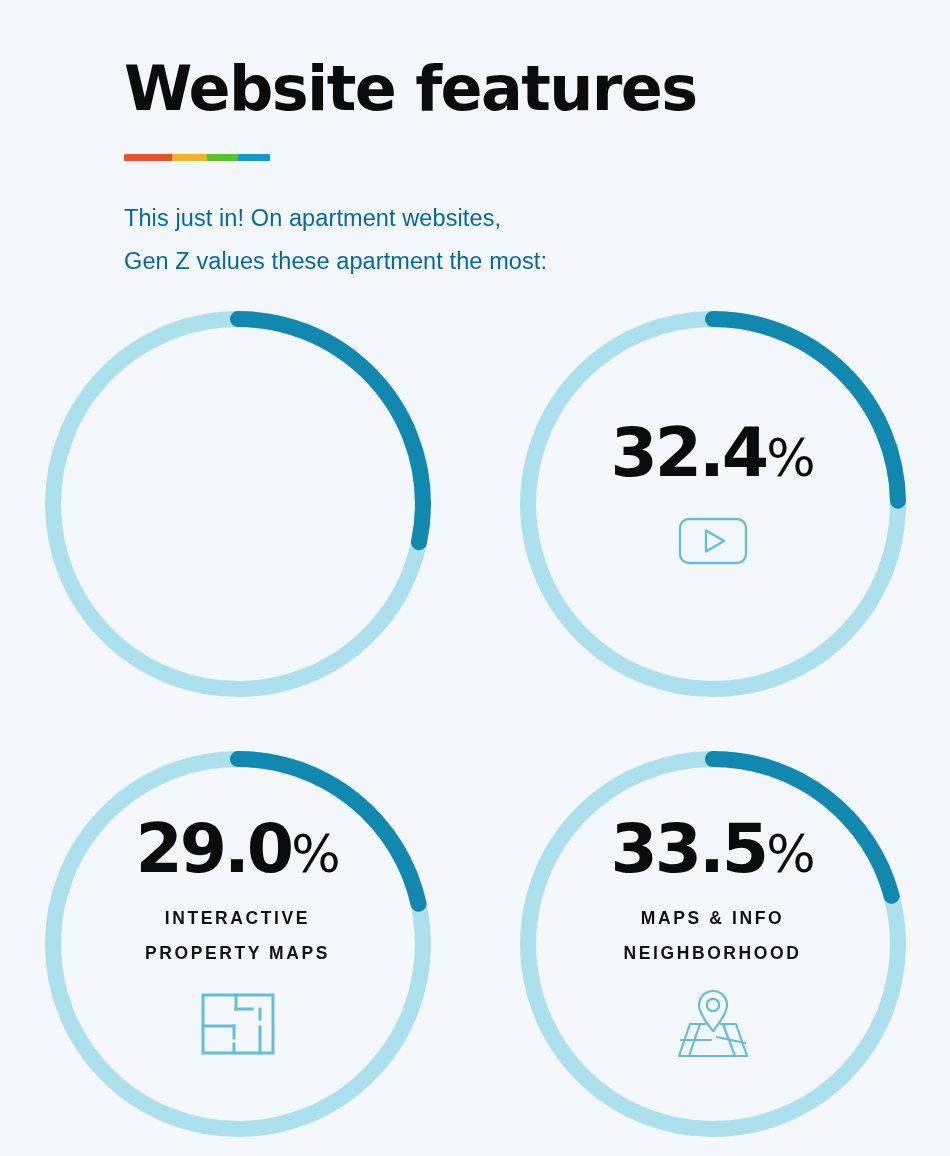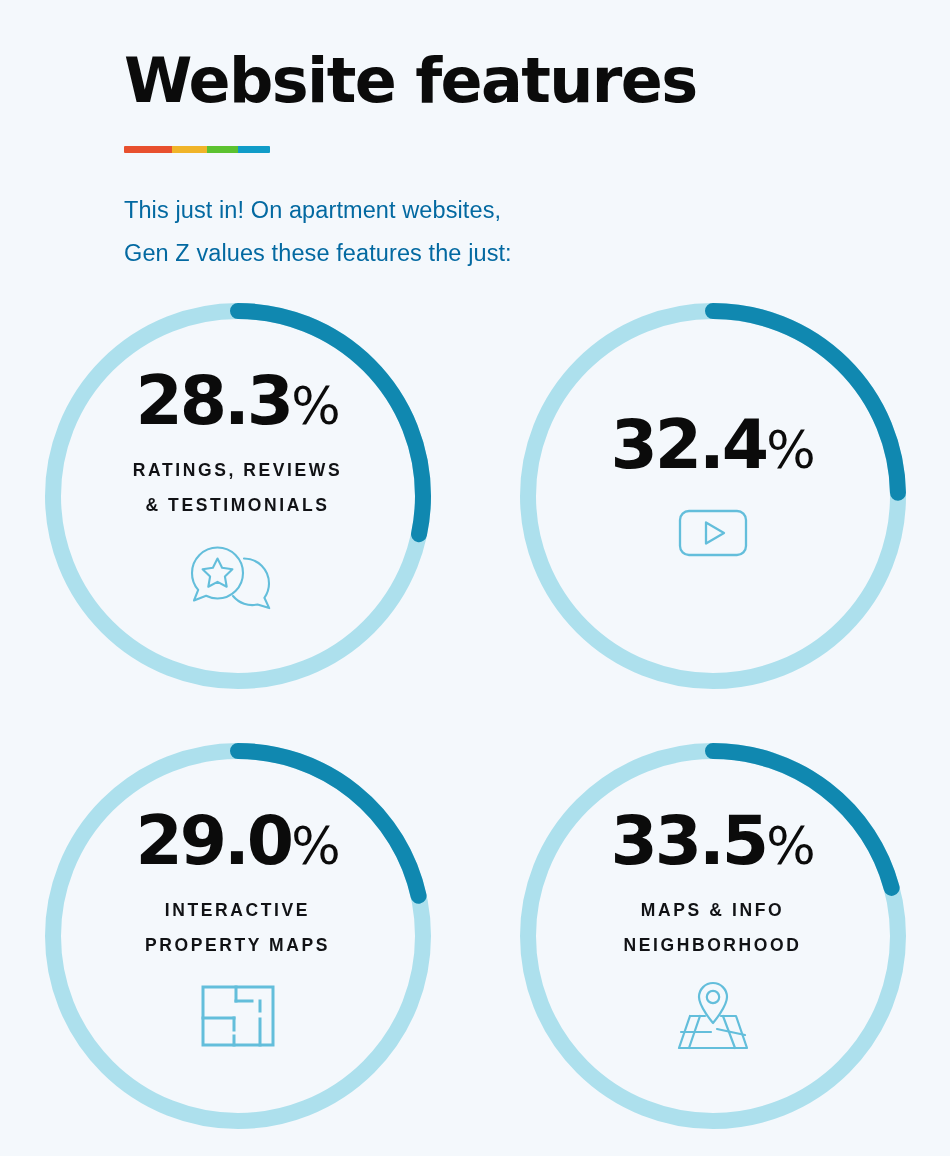--- a/index.html
+++ b/index.html
@@ -11,20 +11,21 @@
     background:#f4f8fc;
     font-family:"Liberation Sans", sans-serif;
     overflow:hidden;
   }
 
   .page {
     position:relative;
     width:950px;
     height:1007px;
     background:#f4f8fc;
+    margin-top:8px;
   }
 
   
   .header {
     position:absolute;
     left:124px;
     top:48px;
     width:760px;
   }
 
@@ -145,48 +146,31 @@
 
     <div class="divider">
       <span class="seg-0" style="background: rgb(232, 80, 46);"></span>
       <span class="seg-1" style="background: rgb(240, 180, 41);"></span>
       <span class="seg-2" style="background: rgb(92, 194, 48);"></span>
       <span class="seg-3" style="background: rgb(16, 156, 200);"></span>
     </div>
 
     <div class="subtitle">
       <div>This just in! On apartment websites,</div>
-      <div>Gen Z values these features the just:</div>
+      <div>Gen Z values these apartment the most:</div>
     </div>
   </div>
 
   <div class="grid">
 
     <div class="gauge">
       <svg class="ring" viewBox="0 0 390 392">
         <circle class="ring-track" cx="195" cy="196" r="185" fill="none" stroke-width="16" stroke-linecap="round" stroke="#ade0ed"></circle>
         <circle class="ring-arc" cx="195" cy="196" r="185" fill="none" stroke-width="16" stroke-linecap="round" transform="rotate(-90 195 196)" stroke="#1088b0" stroke-dasharray="328.9561667573872 833.4331150708362"></circle>
       </svg>
-      <div class="gauge-content">
-        <div class="gauge-value"><span>28.3</span><span class="pct">%</span></div>
-        <div class="gauge-label">
-          <div>RATINGS, REVIEWS</div>
-          <div>&amp; TESTIMONIALS</div>
-        </div>
-        <div class="gauge-icon">
-          <svg width="98" height="72" viewBox="0 0 98 72" fill="none" stroke="#63bedb" stroke-width="2.1" stroke-linecap="round" stroke-linejoin="round">
-
-            <path d="M55 18.5a25 25 0 0 1 25 25 24.3 24.3 0 0 1-4.6 14.3l4.8 10.3-11.6-3.6A25 25 0 0 1 44 56" stroke="#63bedb"></path>
-
-            <path d="M28.5 7.5A25.5 25.5 0 0 1 54 33a25.5 25.5 0 0 1-25.5 25.5 25.2 25.2 0 0 1-11.4-2.7L5 60.5l4.2-10.6A25.3 25.3 0 0 1 3 33 25.5 25.5 0 0 1 28.5 7.5Z" stroke="#63bedb"></path>
-
-            <path d="m28.5 18.5 4.6 9.3 10.3 1.5-7.5 7.2 1.8 10.2-9.2-4.8-9.2 4.8 1.8-10.2-7.5-7.2 10.3-1.5Z" stroke="#63bedb"></path>
-          </svg>
-        </div>
-      </div>
     </div>
 
     <div class="gauge">
       <svg class="ring" viewBox="0 0 390 392">
         <circle class="ring-track" cx="195" cy="196" r="185" fill="none" stroke-width="16" stroke-linecap="round" stroke="#ade0ed"></circle>
         <circle class="ring-arc" cx="195" cy="196" r="185" fill="none" stroke-width="16" stroke-linecap="round" transform="rotate(-90 195 196)" stroke="#1088b0" stroke-dasharray="287.11015261157115 875.2791292166522"></circle>
       </svg>
       <div class="gauge-content">
         <div class="gauge-value"><span>32.4</span><span class="pct">%</span></div>
         <div class="gauge-icon">

